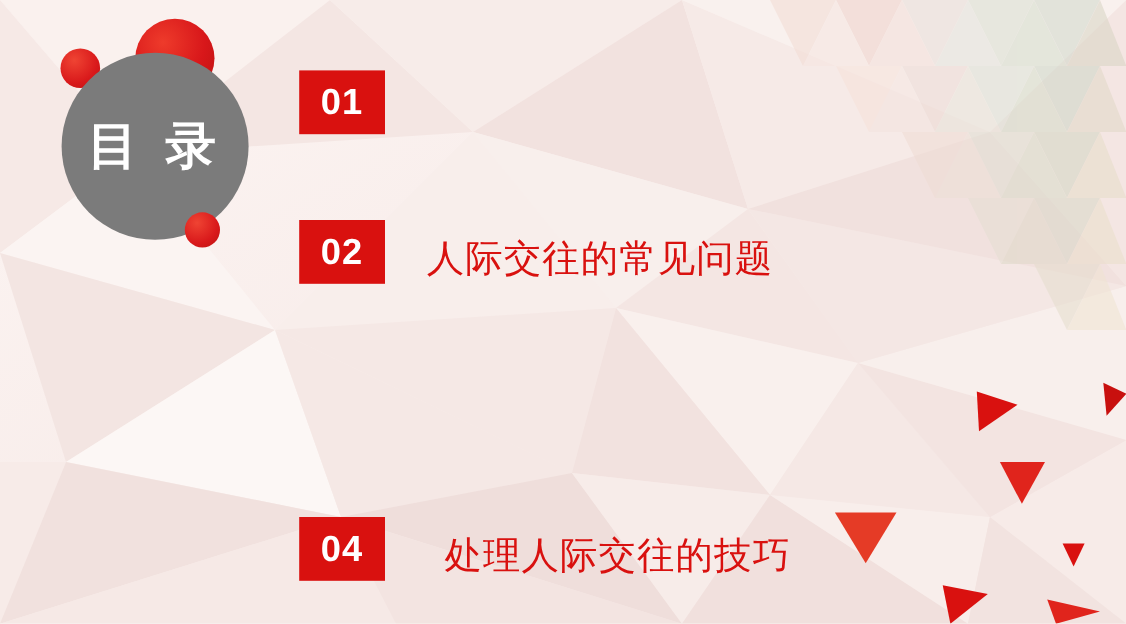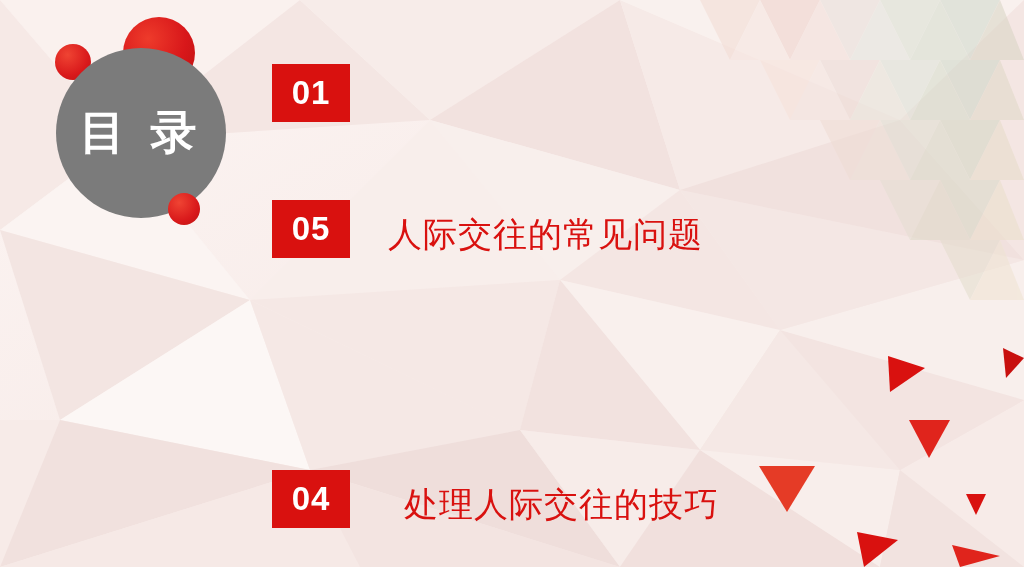--- a/index.html
+++ b/index.html
@@ -210,21 +210,21 @@
   </div>
   <div class="dot dot-small"></div>
 
   <div class="toc-list">
 
     <div class="toc-item item-0">
       <div class="toc-num">01</div>
     </div>
 
     <div class="toc-item item-1">
-      <div class="toc-num">05</div>
+      <div class="toc-num">02</div>
       <div class="toc-text">人际交往的常见问题</div>
     </div>
 
 
     <div class="toc-item item-3">
       <div class="toc-num">04</div>
       <div class="toc-text">处理人际交往的技巧</div>
     </div>
 
   </div>

